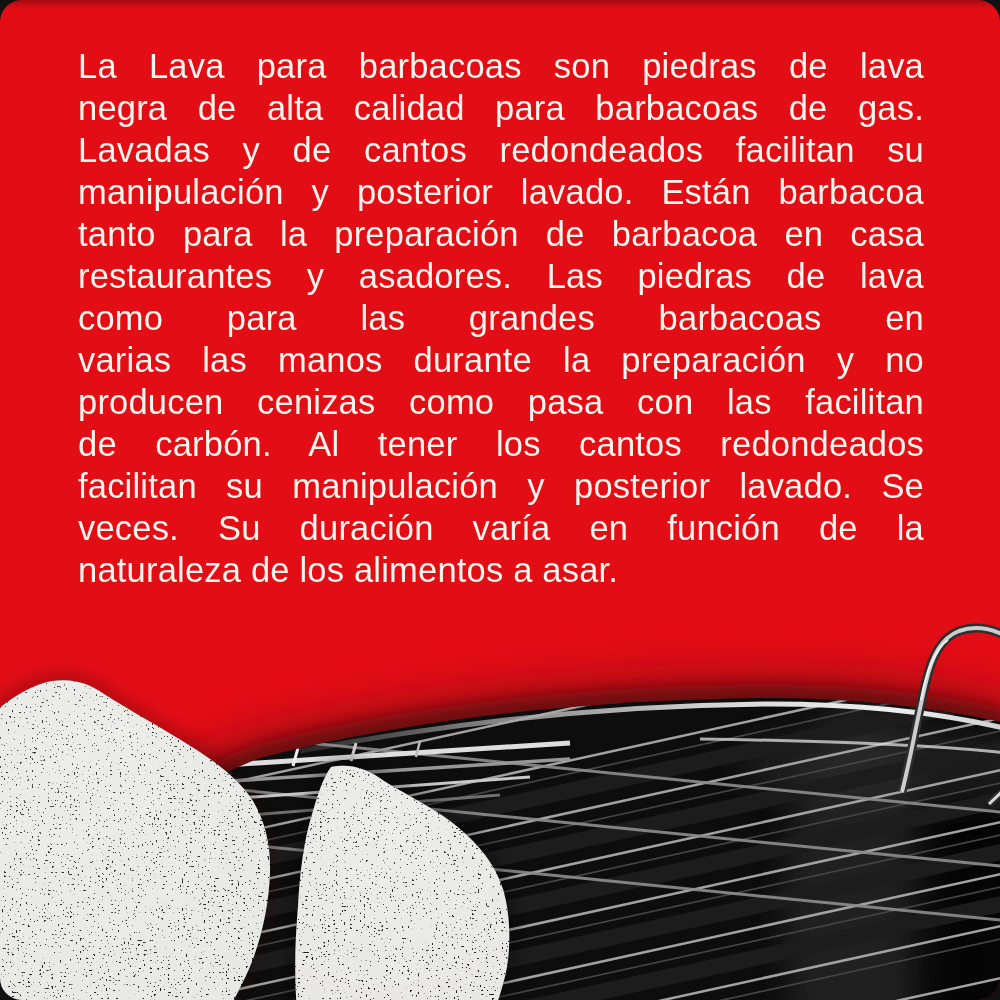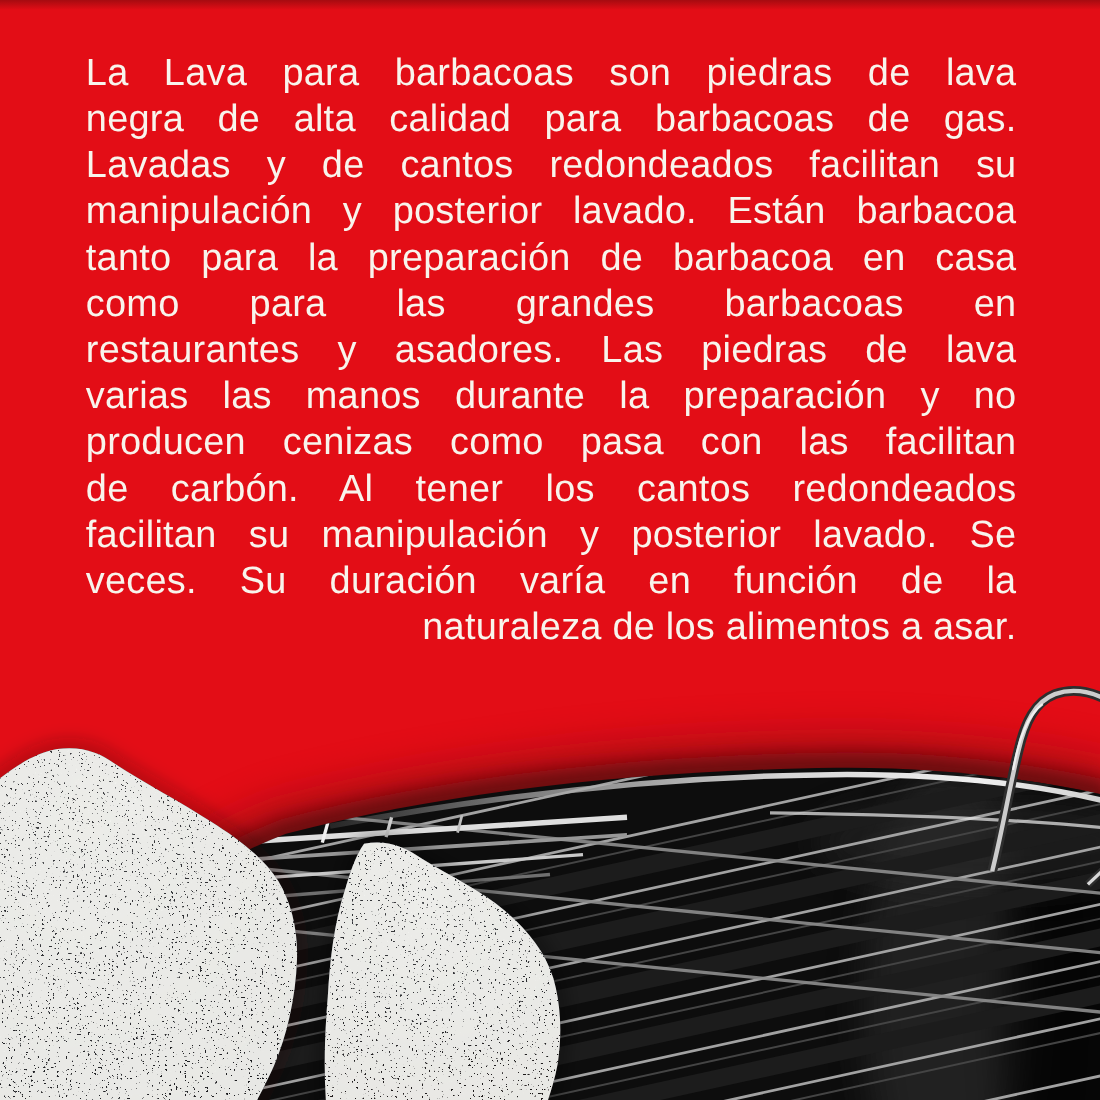--- a/index.html
+++ b/index.html
@@ -1,34 +1,35 @@
 <!DOCTYPE html>
 <html><head>
 <meta charset="utf-8">
 <style>
   html,body { margin:0; padding:0; background:#111; }
   .stage {
     position:relative; width:1000px; height:1000px; overflow:hidden;
     background:#e30d16;
     font-family:"Liberation Sans","DejaVu Sans",sans-serif;
+    border-radius:22px;
   }
   .photo-svg { position:absolute; inset:0; width:1000px; height:1000px; display:block; }
   .topstrip {
     position:absolute; top:0; left:0; right:0; height:9px;
     background:linear-gradient(180deg, rgba(140,10,14,.7), rgba(140,10,14,0));
     pointer-events:none;
   }
   .textblock { position:absolute; left:78px; top:45px; width:846px; }
   .line {
     height:42px; line-height:42px; font-size:34.5px; font-weight:400;
     color:#f8f4ec; letter-spacing:.2px;
     text-align:justify; overflow:hidden; white-space:normal;
   }
   .line::after { content:""; display:inline-block; width:100%; height:0; }
-  .line.last { text-align:right; }
+  .line.last { text-align:left; }
   .line.last::after { content:none; }
 </style>
 </head>
 <body>
 
 <div class="stage">
 
   <svg class="photo-svg" viewBox="0 0 1000 1000" preserveAspectRatio="none" aria-hidden="true">
     <defs>
       <clipPath id="bowlClip">
@@ -161,22 +162,22 @@
   </svg>
 
   <div class="topstrip"></div>
 
   <div class="textblock">
     <div class="line">La Lava para barbacoas son piedras de lava</div>
     <div class="line">negra de alta calidad para barbacoas de gas.</div>
     <div class="line">Lavadas y de cantos redondeados facilitan su</div>
     <div class="line">manipulación y posterior lavado. Están barbacoa</div>
     <div class="line">tanto para la preparación de barbacoa en casa</div>
+    <div class="line">restaurantes y asadores. Las piedras de lava</div>
     <div class="line">como para las grandes barbacoas en</div>
-    <div class="line">restaurantes y asadores. Las piedras de lava</div>
     <div class="line">varias las manos durante la preparación y no</div>
     <div class="line">producen cenizas como pasa con las facilitan</div>
     <div class="line">de carbón. Al tener los cantos redondeados</div>
     <div class="line">facilitan su manipulación y posterior lavado. Se</div>
     <div class="line">veces. Su duración varía en función de la</div>
     <div class="line last">naturaleza de los alimentos a asar.</div>
   </div>
 
 </div>
 

